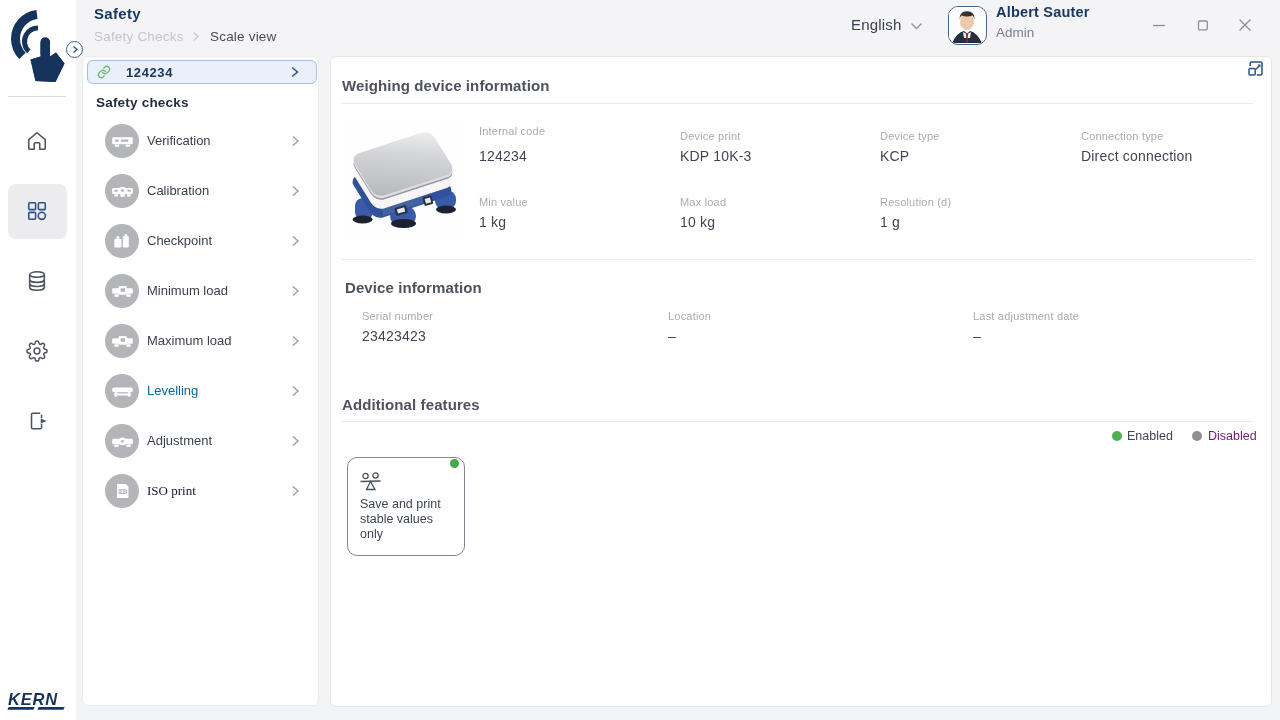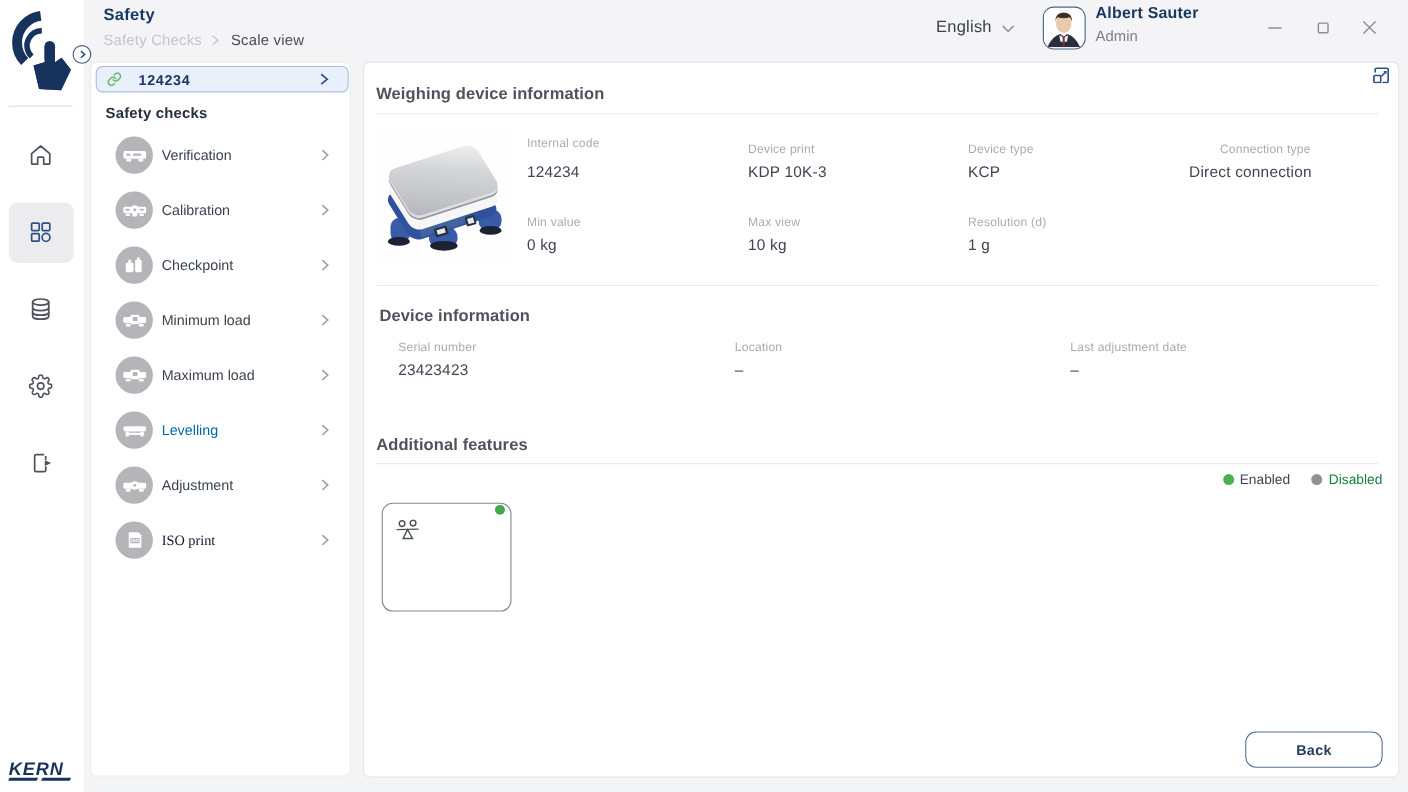--- a/index.html
+++ b/index.html
@@ -309,51 +309,51 @@
 
     <rect x="0" y="0" width="84" height="49" rx="9" fill="url(#plate)" transform="matrix(-0.952,0.3095,0.5306,0.857,88,10)"></rect>
   </svg>
 
   <div class="abs lbl" style="left:479px; top:125px;">Internal code</div>
   <div class="abs val" style="left:479px; top:148px;">124234</div>
   <div class="abs lbl" style="left:680px; top:130px;">Device print</div>
   <div class="abs val" style="left:680px; top:148px;">KDP 10K-3</div>
   <div class="abs lbl" style="left:880px; top:130px;">Device type</div>
   <div class="abs val" style="left:880px; top:148px;">KCP</div>
-  <div class="abs lbl" style="left:1081px; top:130px;margin-left:28px;">Connection type</div>
+  <div class="abs lbl" style="left:1081px; top:130px;">Connection type</div>
   <div class="abs val" style="left:1081px; top:148px;">Direct connection</div>
 
   <div class="abs lbl" style="left:479px; top:196px;">Min value</div>
-  <div class="abs val" style="left:479px; top:214px;">0 kg</div>
-  <div class="abs lbl" style="left:680px; top:196px;">Max view</div>
+  <div class="abs val" style="left:479px; top:214px;">1 kg</div>
+  <div class="abs lbl" style="left:680px; top:196px;">Max load</div>
   <div class="abs val" style="left:680px; top:214px;">10 kg</div>
   <div class="abs lbl" style="left:880px; top:196px;">Resolution (d)</div>
   <div class="abs val" style="left:880px; top:214px;">1 g</div>
 
   <div class="abs hr" style="left:342px; top:259px; width:911px;"></div>
   <div class="abs sechead" style="left:345px; top:279px; font-size:15px;">Device information</div>
   <div class="abs lbl" style="left:362px; top:310px;">Serial number</div>
   <div class="abs val" style="left:362px; top:328px;">23423423</div>
   <div class="abs lbl" style="left:668px; top:310px;">Location</div>
   <div class="abs val" style="left:668px; top:328px;">–</div>
   <div class="abs lbl" style="left:973px; top:310px;">Last adjustment date</div>
   <div class="abs val" style="left:973px; top:328px;">–</div>
 
   <div class="abs sechead" style="left:342px; top:396px;">Additional features</div>
   <div class="abs hr" style="left:342px; top:421px; width:911px;"></div>
 
   <div class="abs" style="left:1112px; top:431px; width:10px; height:10px; border-radius:50%; background:#4caf50;"></div>
   <div class="abs" style="left:1127px; top:429px; font-size:12.5px; color:#3e4553;">Enabled</div>
   <div class="abs" style="left:1192px; top:431px; width:10px; height:10px; border-radius:50%; background:#8e9096;"></div>
-  <div class="abs" style="left:1208px; top:429px; font-size:12.5px; color:#15803d;">Disabled</div>
+  <div class="abs" style="left:1208px; top:429px; font-size:12.5px; color:#701a75;">Disabled</div>
 
   <div class="abs" style="left:347px; top:457px; width:118px; height:99px; background:#fff; border:1px solid #82888f; border-radius:10px;"></div>
   <div class="abs" style="left:450px; top:459px; width:9px; height:9px; border-radius:50%; background:#43a849;"></div>
   <svg class="abs" style="left:360px; top:472px;" width="23" height="21" viewBox="0 0 23 21" fill="none" stroke="#4a5158" stroke-width="1.3">
     <circle cx="5.5" cy="4" r="2.6"></circle>
     <circle cx="15.5" cy="3.5" r="2.6"></circle>
     <line x1="0.5" y1="9.5" x2="20.5" y2="9"></line>
     <path d="M10.5 9.5 L6.5 17.5 L15 17.5 Z"></path>
   </svg>
-
-  <div class="abs" style="left:1132px; top:665px; width:125px; height:33px; background:#fff; border:1.5px solid #54708d; border-radius:10px; display:flex; align-items:center; justify-content:center; font-size:13px; font-weight:bold; color:#1f3c5c; letter-spacing:0.3px;">Back</div>
+  <div class="abs" style="left:360px; top:497px; width:92px; font-size:12.5px; color:#3e4553; line-height:15px;">Save and print stable values only</div>
+
 
 </div>
 
 </body></html>

